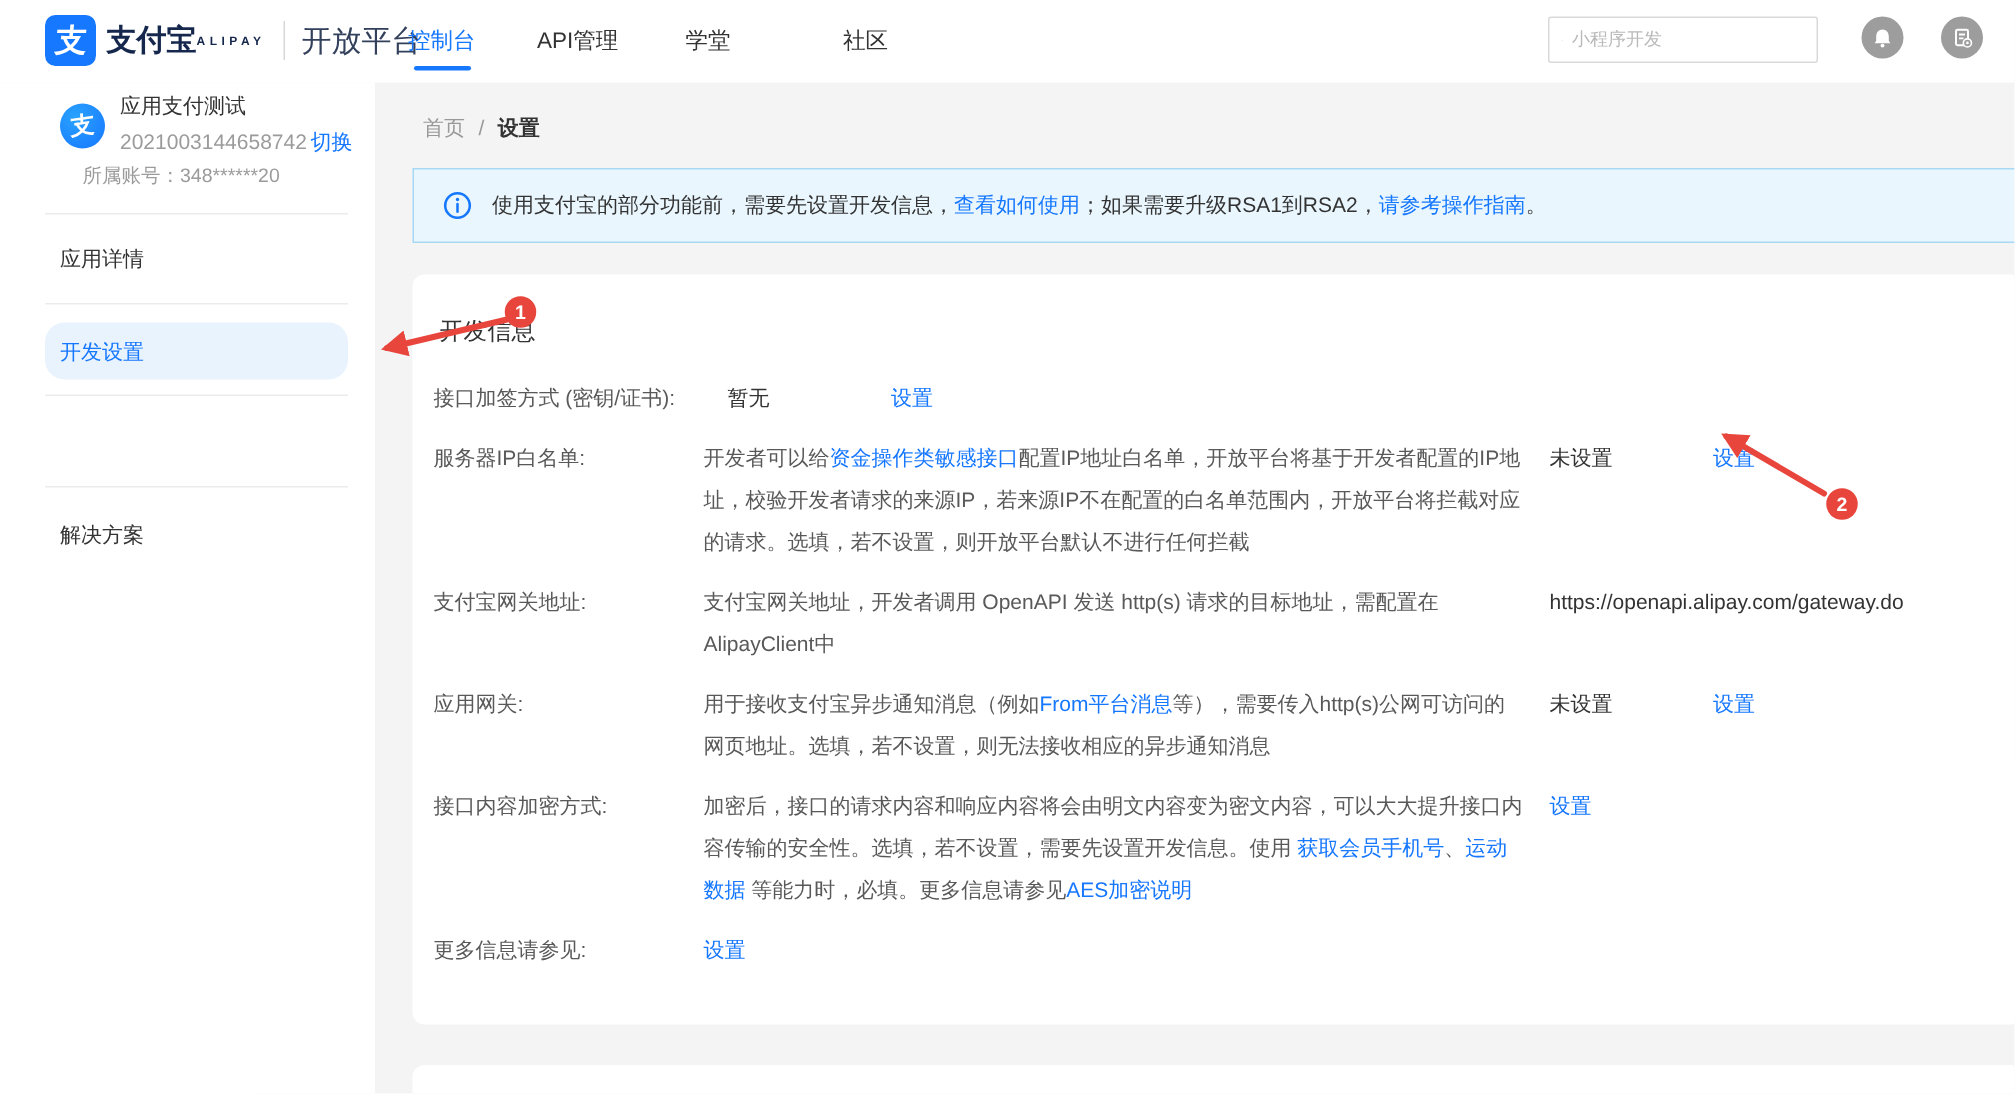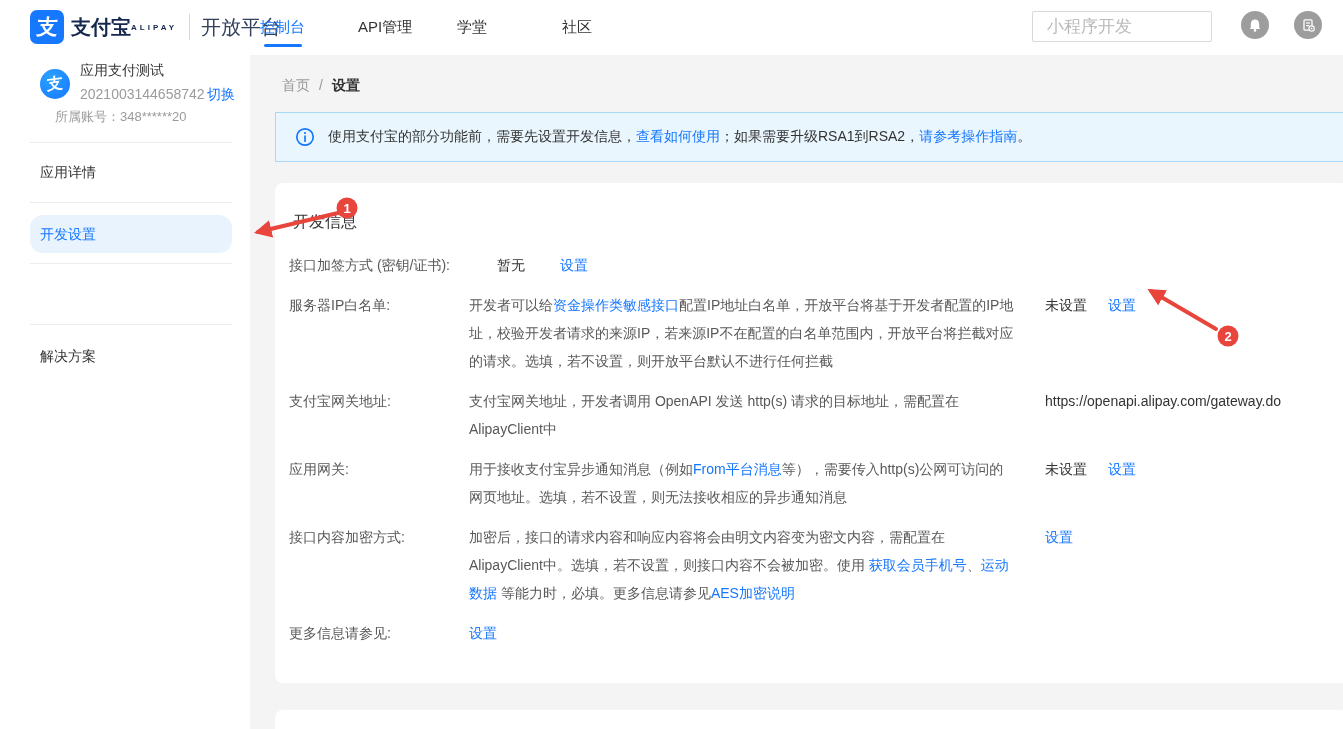--- a/index.html
+++ b/index.html
@@ -14,23 +14,23 @@
   .logo-mark { width:34px; height:34px; background:#1677ff; border-radius:7px; display:flex; align-items:center; justify-content:center; }
   .logo-mark span { color:#fff; font-size:21px; font-weight:bold; transform:skewX(-6deg); }
   .brand-col { margin-left:7px; display:flex; flex-direction:row; align-items:center; }
   .brand { font-size:20px; font-weight:bold; color:#15274d; line-height:22px; }
   .brand-sub { font-size:8px; letter-spacing:3px; color:#15274d; font-weight:bold; }
   .logo-div { width:1px; height:26px; background:#d8d8d8; margin:0 11px 0 12px; }
   .product { font-size:20px; color:#33405c; }
   .nav-tab { position:absolute; top:18px; font-size:15px; color:#333; cursor:pointer; }
   .nav-tab.active { color:#1677ff; }
   .nav-tab.active::after { content:""; position:absolute; left:50%; transform:translateX(-50%); top:26px; width:38px; height:3px; border-radius:2px; background:#1677ff; }
-  .nav-0 { left:260px; } .nav-1 { left:358px; } .nav-2 { left:457px; } .nav-3 { left:562px; }
+  .nav-0 { left:272px; } .nav-1 { left:358px; } .nav-2 { left:457px; } .nav-3 { left:562px; }
   .search { position:absolute; left:1032px; top:11px; width:180px; height:31px; background:#fff; border:1px solid #d9d9d9; border-radius:2px; display:flex; align-items:center; padding:0 8px; }
-  .search input { border:none; outline:none; flex:1; margin-left:6px; font-size:17px; color:#701a75; font-family:Liberation Serif, serif; background:transparent; }
+  .search input { border:none; outline:none; flex:1; margin-left:6px; font-size:12px; color:#701a75; font-family:Liberation Serif, serif; background:transparent; }
   .search input::placeholder { color:#b9b9b9; }
   .hdr-round { position:absolute; top:11px; width:28px; height:28px; border-radius:50%; background:#9d9d9d; display:flex; align-items:center; justify-content:center; cursor:pointer; }
   .bell-btn { left:1241px; } .order-btn { left:1294px; }
   
   .side { position:absolute; top:55px; left:0; width:250px; bottom:0; background:#fff; z-index:10; }
   .avatar { position:absolute; left:40px; top:14px; width:30px; height:30px; border-radius:50%; background:radial-gradient(circle at 35% 30%, #2aa2ff, #1677ff); display:flex; align-items:center; justify-content:center; }
   .avatar span { color:#fff; font-size:16px; font-weight:bold; transform:skewX(-6deg) rotate(-8deg); }
   .app-name { position:absolute; left:80px; top:7px; font-size:14px; color:#333; }
   .app-id { position:absolute; left:80px; top:31px; font-size:14px; color:#9b9b9b; }
   .switch-link { position:absolute; left:207px; top:31px; font-size:14px; color:#1677ff; cursor:pointer; }
@@ -49,21 +49,21 @@
   .banner { position:absolute; left:25px; top:57px; right:-5px; height:50px; background:#e9f6fe; border:1px solid #a7d8f4; display:flex; align-items:center; padding-left:19px; }
   .banner-text { margin-left:13px; font-size:14px; color:#333; }
   .blink { color:#1677ff; cursor:pointer; text-decoration:none; }
   .card { position:absolute; left:25px; right:-5px; background:#fff; border-radius:8px; }
   .card1 { top:128px; height:500px; padding:28px 0 0 14px; }
   .card2 { top:655px; height:120px; }
   .sec-title { font-size:16px; color:#333; margin:0 0 18px 4px; line-height:22px; }
   .row { display:flex; align-items:flex-start; margin-bottom:12px; font-size:14px; line-height:28px; }
   .row-label { width:180px; color:#595959; }
   .row-desc { width:548px; color:#595959; }
-  .row-side { display:flex; margin-left:28px; white-space:nowrap; }
+  .row-side { display:flex; margin-left:16px; white-space:nowrap;gap:46px; }
   .row-status { width:63px; color:#333; }
   .row-action { color:#1677ff; cursor:pointer; text-decoration:none; }
   .row-value { color:#333; }
   .lnk { color:#1677ff; cursor:pointer; }
   
   .ann { position:absolute; inset:0; z-index:30; pointer-events:none; }
   .ann-line { stroke:#e8453c; stroke-width:4; stroke-linecap:round; }
   .ann-num { fill:#fff; font-size:13px; font-weight:bold; font-family:"Liberation Sans",sans-serif; text-anchor:middle; }
   .ic { display:block; }
 </style>
@@ -173,21 +173,21 @@
           <div class="row">
             <div class="row-label">应用网关:</div>
             <div class="row-desc"><span>用于接收支付宝异步通知消息（例如</span><a class="lnk">From平台消息</a><span>等），需要传入http(s)公网可访问的网页地址。选填，若不设置，则无法接收相应的异步通知消息</span></div>
             <div class="row-side">
               <span class="row-status">未设置</span>
               <a class="row-action">设置</a>
             </div>
           </div>
           <div class="row">
             <div class="row-label">接口内容加密方式:</div>
-            <div class="row-desc"><span>加密后，接口的请求内容和响应内容将会由明文内容变为密文内容，需配置在AlipayClient中。选填，若不设置，则接口内容不会被加密。使用 </span><a class="lnk">获取会员手机号</a><span>、</span><a class="lnk">运动数据</a><span> 等能力时，必填。更多信息请参见</span><a class="lnk">AES加密说明</a></div>
+            <div class="row-desc"><span>加密后，接口的请求内容和响应内容将会由明文内容变为密文内容，可以大大提升接口内容传输的安全性。选填，若不设置，需要先设置开发信息。使用 </span><a class="lnk">获取会员手机号</a><span>、</span><a class="lnk">运动数据</a><span> 等能力时，必填。更多信息请参见</span><a class="lnk">AES加密说明</a></div>
             <div class="row-side">
               <a class="row-action">设置</a>
             </div>
           </div>
           <div class="row">
             <div class="row-label">更多信息请参见:</div>
             <div class="row-desc"><a class="lnk">设置</a></div>
             <div class="row-side"></div>
           </div>
         </div>

